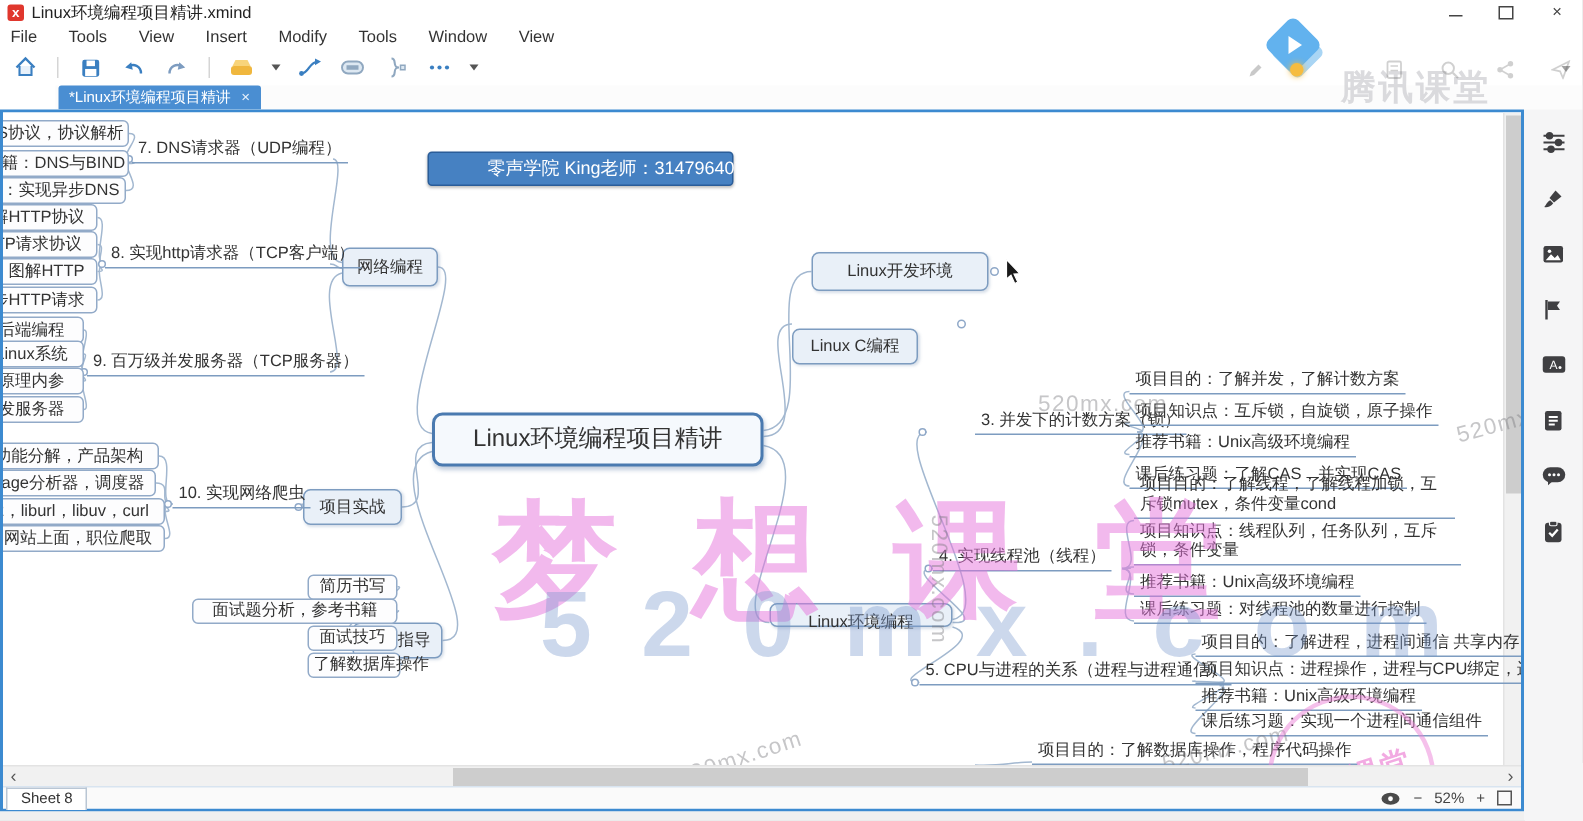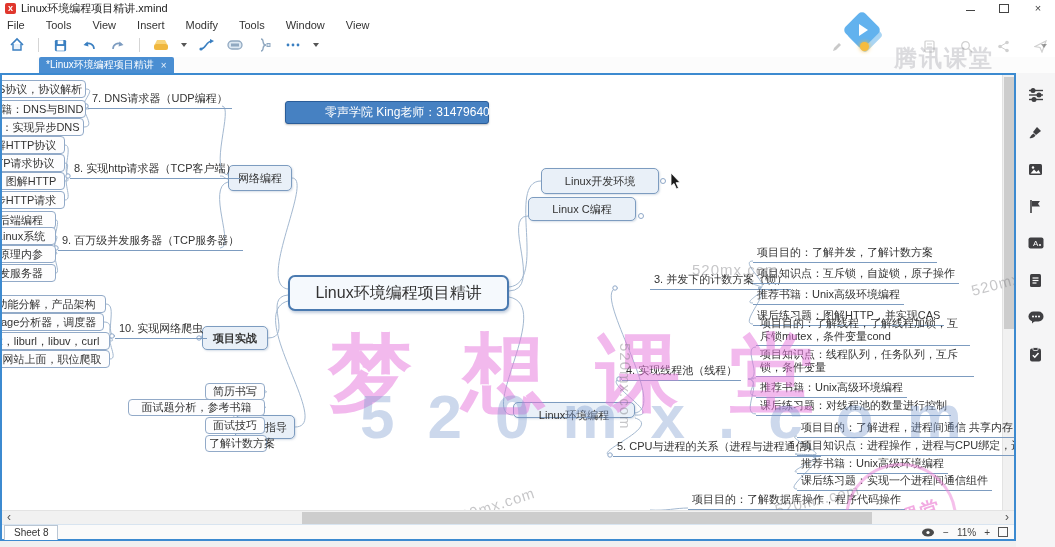--- a/index.html
+++ b/index.html
@@ -247,24 +247,24 @@
           <circle cx="613" cy="213" r="2.2"></circle>
             <circle cx="617" cy="304" r="2.2"></circle>
           <circle cx="608" cy="380" r="2.2"></circle>
         </g>
       </svg>
 
       <div id="mindmap-layer">
           <div class="node n-callout" style="left: 283px; top: 26px; width: 204px; height: 23px; line-height: 21px;">零声学院 King老师：3147964070</div>
           <div class="node n-central" style="left: 286px; top: 200px; width: 221px; height: 36px; line-height: 32px;">Linux环境编程项目精讲</div>
           <div class="node n-branch" style="left: 226px; top: 90px; width: 64px; height: 26px; line-height: 24px;">网络编程</div>
-          <div class="node n-branch" style="left: 200px; top: 251px; width: 66px; height: 24px; line-height: 22px; font-weight: bold;">项目实战</div>
+          <div class="node n-branch" style="left: 200px; top: 251px; width: 66px; height: 24px; line-height: 22px;">项目实战</div>
           <div class="node n-branch" style="left: 233px; top: 340px; width: 60px; height: 24px; line-height: 22px;">就业指导</div>
           <div class="node n-branch" style="left: 539px; top: 93px; width: 118px; height: 26px; line-height: 24px;">Linux开发环境</div>
-          <div class="node n-branch" style="left: 526px; top: 122px; width: 108px; height: 24px; line-height: 22px;">Linux C编程</div>
+          <div class="node n-branch" style="left: 526px; top: 144px; width: 84px; height: 24px; line-height: 22px;">Linux C编程</div>
           <div class="node n-branch" style="left: 511px; top: 327px; width: 122px; height: 16px; line-height: 24px;">Linux环境编程</div>
           <div class="node n-uline" style="left: 86px; top: 16px;">7. DNS请求器（UDP编程）</div>
           <div class="node n-uline" style="left: 68px; top: 86px;">8. 实现http请求器（TCP客户端）</div>
           <div class="node n-uline" style="left: 56px; top: 158px;">9. 百万级并发服务器（TCP服务器）</div>
           <div class="node n-uline" style="left: 113px; top: 246px;">10. 实现网络爬虫</div>
           <div class="node n-box" style="left: -16px; top: 5px; width: 100px; height: 18px; line-height: 16px;">NS协议，协议解析</div>
           <div class="node n-box" style="left: -16px; top: 25px; width: 100px; height: 18px; line-height: 16px;">书籍：DNS与BIND</div>
           <div class="node n-box" style="left: -16px; top: 43px; width: 98px; height: 18px; line-height: 16px;">题：实现异步DNS</div>
           <div class="node n-box" style="left: -16px; top: 61px; width: 79px; height: 18px; line-height: 16px;">解HTTP协议</div>
           <div class="node n-box" style="left: -16px; top: 79px; width: 79px; height: 18px; line-height: 16px;">TP请求协议</div>
@@ -274,28 +274,28 @@
           <div class="node n-box" style="left: -16px; top: 152px; width: 70px; height: 18px; line-height: 16px;">Linux系统</div>
           <div class="node n-box" style="left: -16px; top: 170px; width: 70px; height: 18px; line-height: 16px;">原理内参</div>
           <div class="node n-box" style="left: -16px; top: 189px; width: 70px; height: 18px; line-height: 16px;">发服务器</div>
           <div class="node n-box" style="left: -16px; top: 220px; width: 120px; height: 18px; line-height: 16px;">功能分解，产品架构</div>
           <div class="node n-box" style="left: -16px; top: 238px; width: 118px; height: 18px; line-height: 16px;">Page分析器，调度器</div>
           <div class="node n-box" style="left: -16px; top: 257px; width: 124px; height: 18px; line-height: 16px;">2，liburl，libuv，curl</div>
           <div class="node n-box" style="left: -16px; top: 275px; width: 124px; height: 18px; line-height: 16px;">R网站上面，职位爬取</div>
           <div class="node n-box" style="left: 203px; top: 308px; width: 60px; height: 17px; line-height: 15px;">简历书写</div>
           <div class="node n-box" style="left: 126px; top: 324px; width: 137px; height: 17px; line-height: 15px;">面试题分析，参考书籍</div>
           <div class="node n-box" style="left: 203px; top: 342px; width: 60px; height: 17px; line-height: 15px;">面试技巧</div>
-          <div class="node n-box" style="left: 203px; top: 360px; width: 62px; height: 17px; line-height: 15px;">了解计数方案</div>
+          <div class="node n-box" style="left: 203px; top: 360px; width: 62px; height: 17px; line-height: 15px;">了解数据库操作</div>
           <div class="node n-uline" style="left: 648px; top: 197px;">3. 并发下的计数方案（锁）</div>
           <div class="node n-uline" style="left: 620px; top: 288px;">4. 实现线程池（线程）</div>
           <div class="node n-uline" style="left: 611px; top: 364px;">5. CPU与进程的关系（进程与进程通信）</div>
           <div class="node n-uline" style="left: 751px; top: 170px;">项目目的：了解并发，了解计数方案</div>
           <div class="node n-uline" style="left: 751px; top: 191px;">项目知识点：互斥锁，自旋锁，原子操作</div>
           <div class="node n-uline" style="left: 751px; top: 212px;">推荐书籍：Unix高级环境编程</div>
-          <div class="node n-uline" style="left: 751px; top: 233px;">课后练习题：图解HTTP，并实现CAS</div>
+          <div class="node n-uline" style="left: 751px; top: 233px;">课后练习题：了解CAS，并实现CAS</div>
           <div class="node n-uline2" style="left: 754px; top: 242px; width: 214px;">项目目的：了解线程，了解线程加锁，互斥锁mutex，条件变量cond</div>
           <div class="node n-uline2" style="left: 754px; top: 273px; width: 218px;">项目知识点：线程队列，任务队列，互斥锁，条件变量</div>
           <div class="node n-uline" style="left: 754px; top: 305px;">推荐书籍：Unix高级环境编程</div>
           <div class="node n-uline" style="left: 754px; top: 323px;">课后练习题：对线程池的数量进行控制</div>
           <div class="node n-uline" style="left: 795px; top: 345px;">项目目的：了解进程，进程间通信 共享内存，</div>
           <div class="node n-uline" style="left: 795px; top: 363px;">项目知识点：进程操作，进程与CPU绑定，进</div>
           <div class="node n-uline" style="left: 795px; top: 381px;">推荐书籍：Unix高级环境编程</div>
           <div class="node n-uline" style="left: 795px; top: 398px;">课后练习题：实现一个进程间通信组件</div>
           <div class="node n-uline" style="left: 686px; top: 417px;">项目目的：了解数据库操作，程序代码操作</div>
         </div>
@@ -327,21 +327,21 @@
     </div>
 
     <div class="bottombar">
       <div class="sheettab">Sheet 8</div>
       <div class="statusctl">
         <svg width="14" height="9" viewBox="0 0 14 9">
           <ellipse cx="7" cy="4.5" rx="6" ry="4" fill="#4a4a4a"></ellipse>
             <circle cx="7" cy="4.5" r="1.6" fill="#fff"></circle>
         </svg>
         <span>−</span>
-        <span>11%</span>
+        <span>52%</span>
         <span>+</span>
         <span class="fitbox"></span>
       </div>
     </div>
   </div>
 
   <div class="sidebar">
     <span class="sbtn">
       <svg width="16" height="14" viewBox="0 0 16 14" stroke="#3f3f42" stroke-width="1.4" fill="#3f3f42">
         <line x1="1" y1="2.5" x2="15" y2="2.5"></line>

